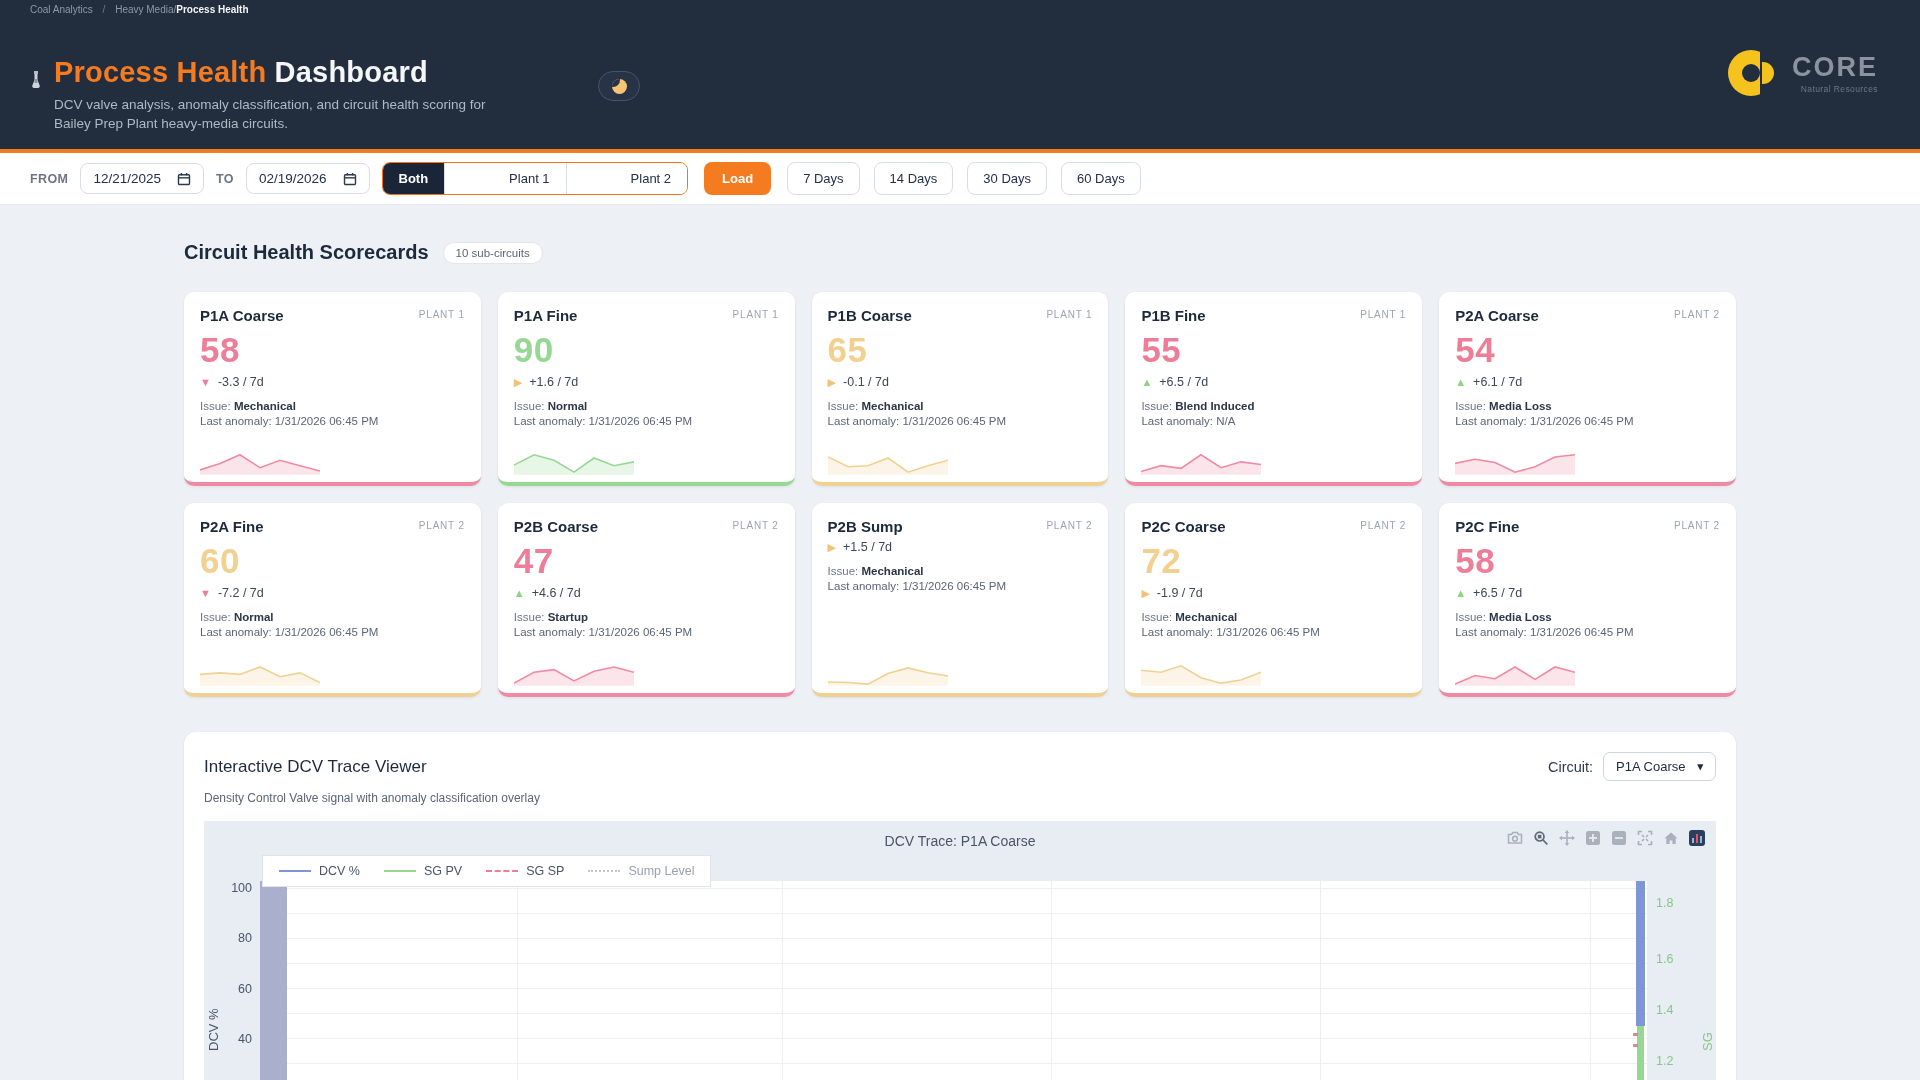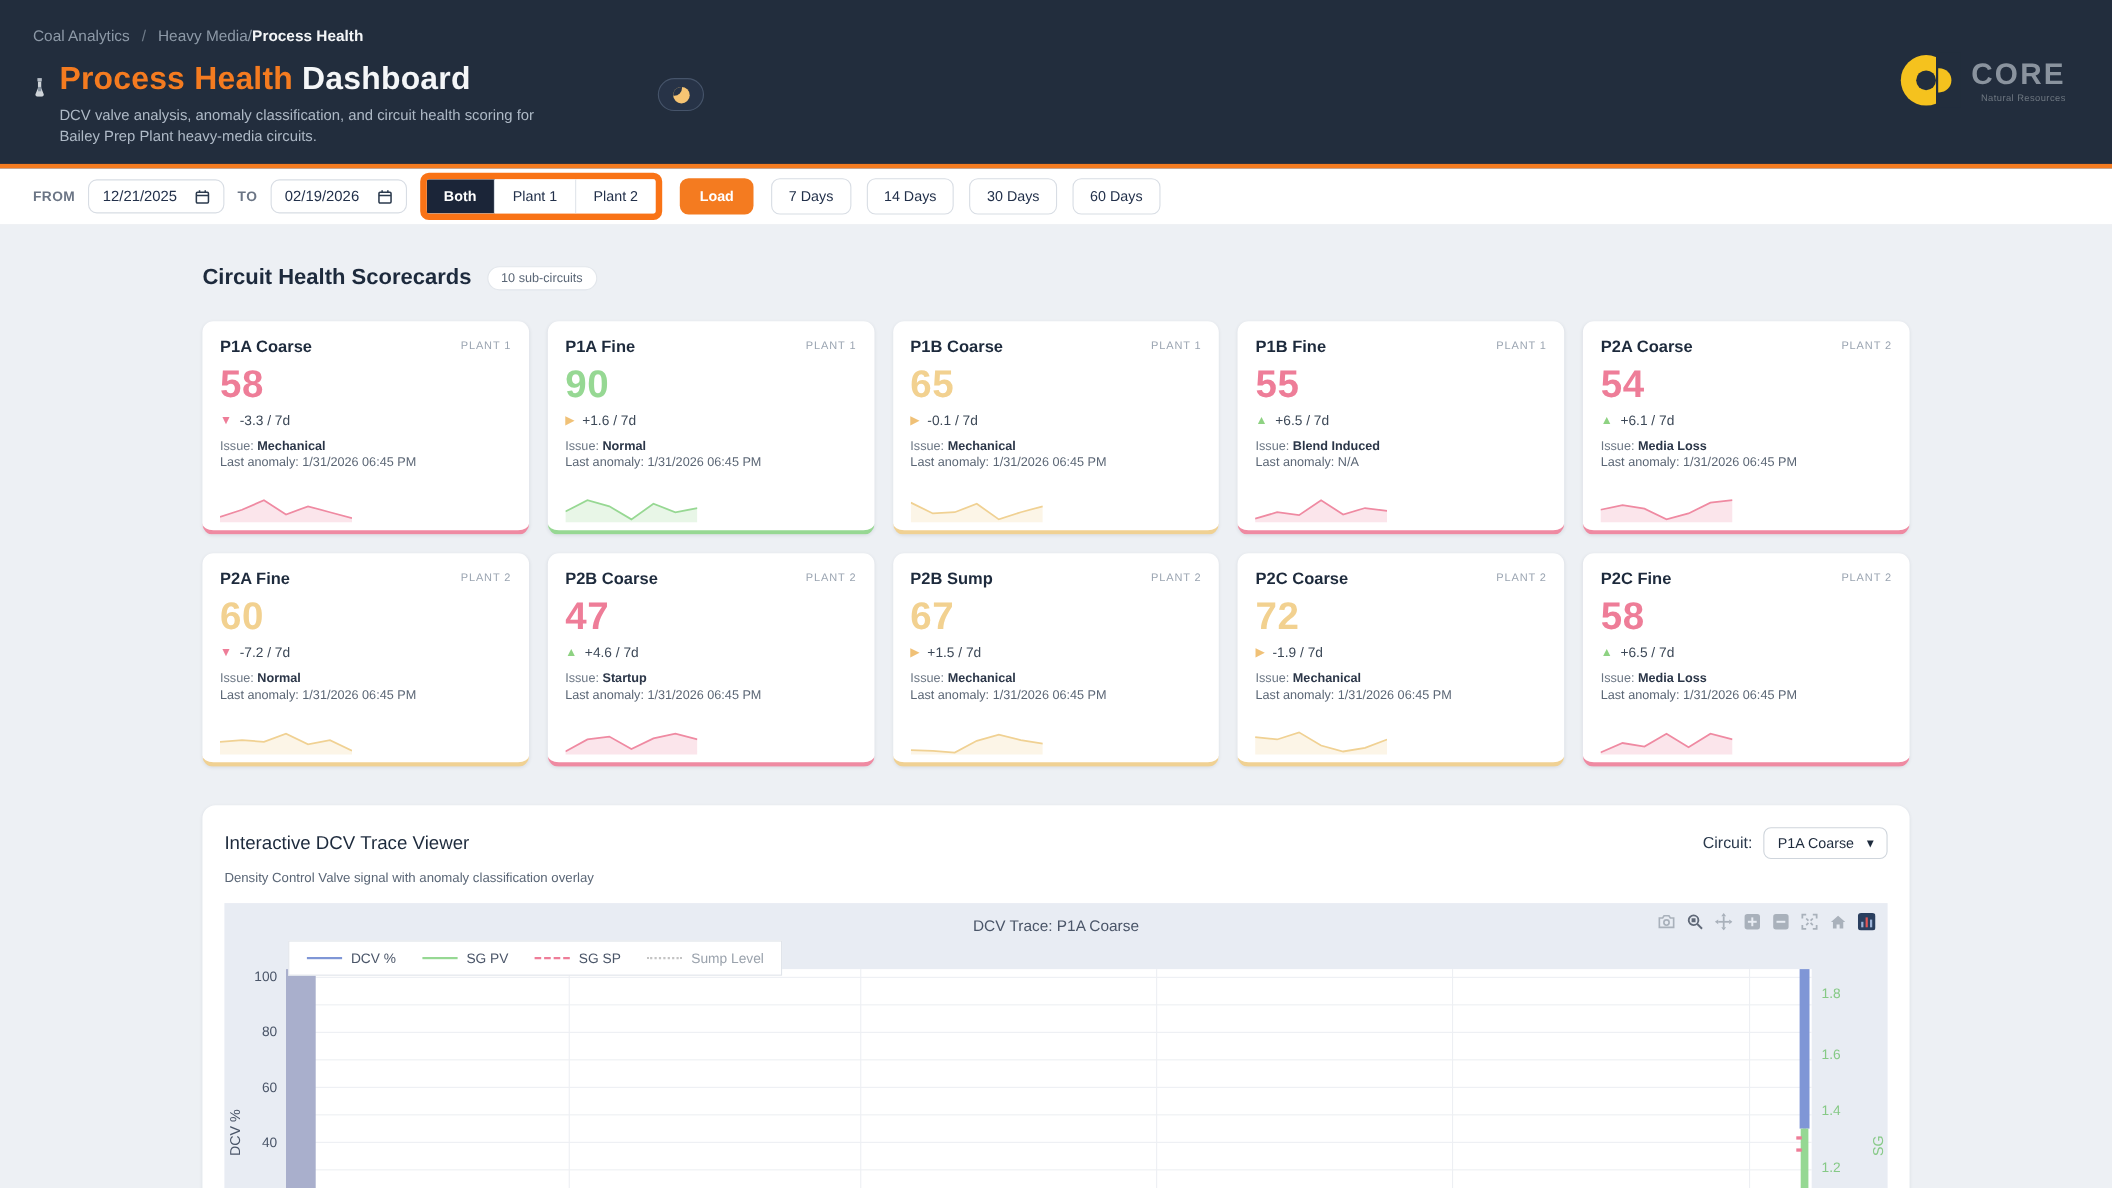--- a/index.html
+++ b/index.html
@@ -2,21 +2,21 @@
 <html><head>
 <meta charset="utf-8">
 <style>
   * { margin:0; padding:0; box-sizing:border-box; }
   html,body { width:1920px; height:1080px; overflow:hidden; background:#edf0f4;
     font-family:"Liberation Sans", sans-serif; }
 
   
   .app-header { position:relative; height:153px; background:#222d3d;
     border-bottom:4px solid #f47b20; color:#fff; }
-  .breadcrumb { position:absolute; left:30px; top:24px; font-size:14px; color:#8d99a7; }
+  .breadcrumb { position:absolute; left:30px; top:4px; font-size:10px; color:#8d99a7; }
   .breadcrumb .sep { margin:0 7px; color:#707c8a; }
   .breadcrumb .page { color:#f3f5f7; font-weight:bold; }
   .title-row { position:absolute; left:30px; top:56px; display:flex; align-items:flex-start; gap:12px; }
   .flask { margin-top:14px; opacity:.85; }
   .h-title { font-size:29px; font-weight:bold; letter-spacing:.2px; }
   .h-title .accent { color:#f47b20; }
   .h-title .rest { color:#f4f6f8; font-weight:600; }
   .h-sub { margin-top:6px; max-width:440px; font-size:13.5px; line-height:19px; color:#aeb9c6; }
   .theme-toggle { position:absolute; left:598px; top:71px; width:42px; height:30px;
     border:1px solid #46546a; border-radius:15px; background:#273347; cursor:pointer;
@@ -36,21 +36,21 @@
   .logo-core { font-size:27px; font-weight:bold; color:#8a939e; letter-spacing:2px; }
   .logo-sub  { font-size:8.5px; color:#6e7781; text-align:right; margin-top:1px; letter-spacing:.4px; }
 
   
   .filterbar { height:52px; background:#ffffff; border-bottom:1px solid #e4e8ed;
     display:flex; align-items:center; gap:12px; padding:12px 30px; }
   .f-label { font-size:12.5px; color:#6b7585; font-weight:bold; letter-spacing:.4px; }
   .datebox { display:flex; align-items:center; gap:16px; border:1px solid #d8dde4;
     border-radius:8px; padding:7px 12px; background:#fff; cursor:pointer; }
   .datebox .val { font-size:13.5px; color:#22304a; }
-  .segmented { display:flex; border:6px solid #f97316; border-radius:8px; overflow:hidden; }
+  .segmented { display:flex; border:1px solid #f97316; border-radius:8px; overflow:hidden;gap:48px; }
   .seg-btn { padding:8px 16px; font-size:13px; color:#22304a; background:#fff;
     border:none; border-right:1px solid #d8dde4; cursor:pointer; }
   .seg-btn:last-child { border-right:none; }
   .seg-btn.active { background:#1b2538; color:#fff; font-weight:bold; }
   .load-btn { background:#f47b20; color:#fff; font-size:13px; font-weight:bold;
     border:none; border-radius:8px; padding:9px 18px; cursor:pointer; margin-left:4px; }
   .range-btn { background:#fff; border:1px solid #d8dde4; border-radius:8px;
     padding:8px 15px; font-size:13px; color:#22304a; cursor:pointer; margin-left:2px; }
 
   
@@ -323,21 +323,20 @@
           <polygon points="0,29 0.0,26.8 16.7,17.7 33.3,15.5 50.0,24.9 66.7,16.9 83.3,13.3 100.0,17.7 100,29" fill="#ef8aa2" opacity="0.22"></polygon>
           <polyline points="0.0,26.8 16.7,17.7 33.3,15.5 50.0,24.9 66.7,16.9 83.3,13.3 100.0,17.7" fill="none" stroke="#ef8aa2" stroke-width="1.6" vector-effect="non-scaling-stroke"></polyline>
         </svg>
   </div>
 
   <div class="card" style="border-bottom-color: rgb(240, 209, 147);">
     <div class="card-top">
       <span class="card-name">P2B Sump</span>
       <span class="card-plant">PLANT 2</span>
     </div>
-    <div class="card-score" style="color: rgb(242, 209, 144);">67</div>
     <div class="card-trend">
       <span class="trend-glyph" style="color: rgb(240, 193, 119);">▶</span>
       <span class="trend-text">+1.5 / 7d</span>
     </div>
     <div class="card-issue"><span class="il">Issue:</span> <b class="iv">Mechanical</b></div>
     <div class="card-anom"><span class="al">Last anomaly:</span> <span class="av">1/31/2026 06:45 PM</span></div>
     <svg class="spark" viewBox="0 0 100 30" preserveAspectRatio="none">
           <polygon points="0,29 0.0,25.8 16.7,26.3 33.3,27.6 50.0,18.7 66.7,14.1 83.3,18.2 100.0,20.9 100,29" fill="#f0d193" opacity="0.22"></polygon>
           <polyline points="0.0,25.8 16.7,26.3 33.3,27.6 50.0,18.7 66.7,14.1 83.3,18.2 100.0,20.9" fill="none" stroke="#f0d193" stroke-width="1.6" vector-effect="non-scaling-stroke"></polyline>
         </svg>

